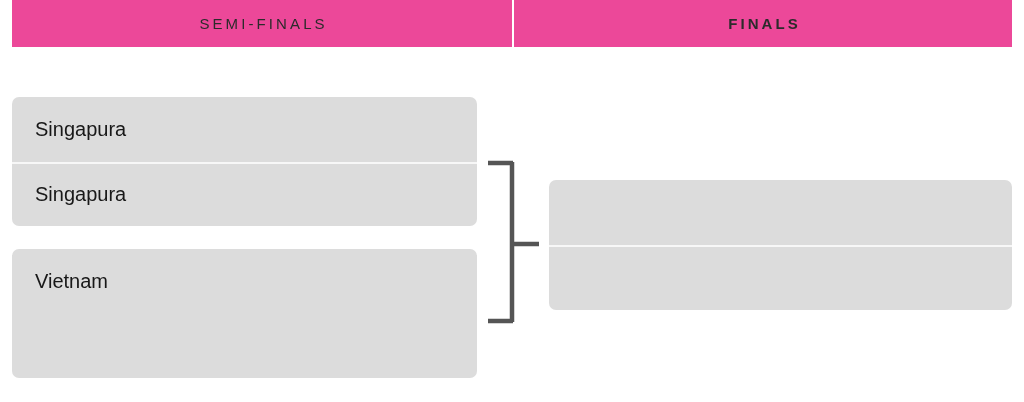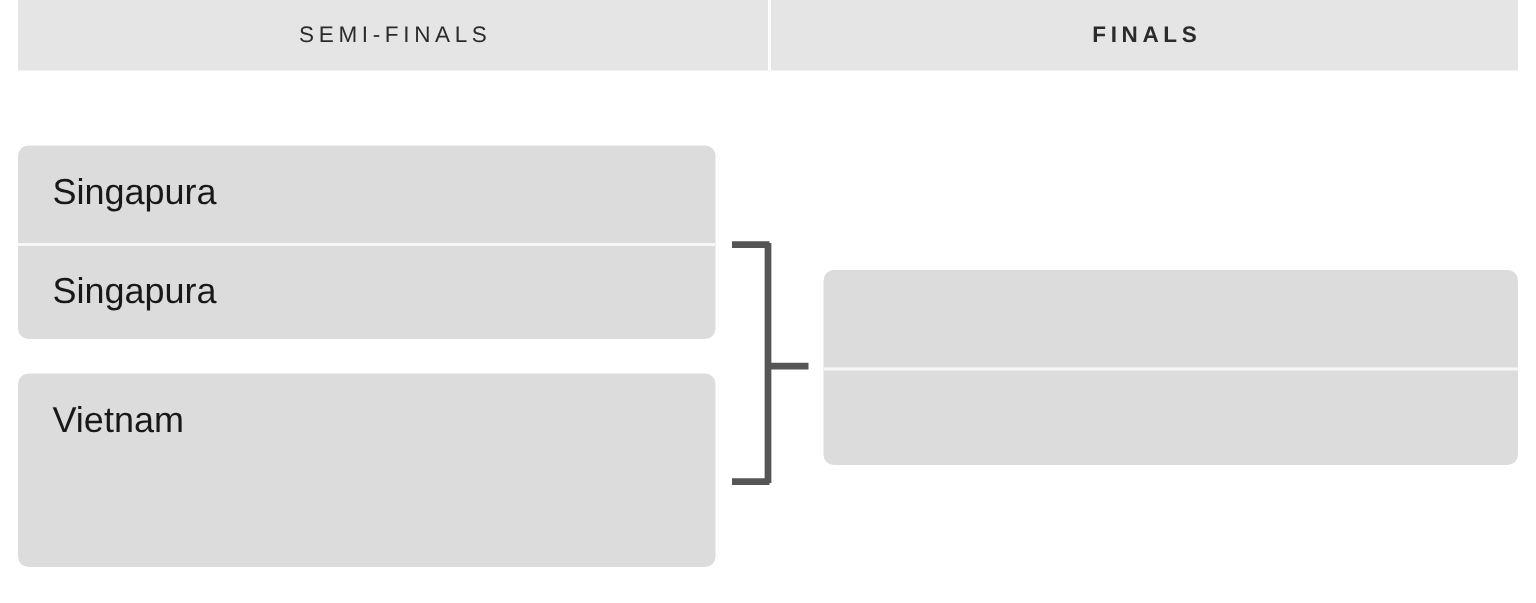--- a/index.html
+++ b/index.html
@@ -19,21 +19,21 @@
     height: 402px;
   }
 
   
   .round-header-band {
     position: absolute;
     left: 12px;
     top: 0px;
     width: 1000px;
     height: 47px;
-    background: #e5e5e5;
+    background: #ec4899;
     display: flex;
     align-items: center;
   }
   .round-header {
     height: 100%;
     display: flex;
     align-items: center;
     justify-content: center;
     font-size: 15px;
     letter-spacing: 3.1px;
@@ -70,21 +70,21 @@
     width: 463px;
     height: 130px;
   }
 
   .team-slot {
     height: 50%;
     box-sizing: border-box;
     display: flex;
     align-items: center;
     padding-left: 23px;
-    font-size: 24px;
+    font-size: 20px;
     font-weight: 300;
     color: #181818;
   }
   .team-slot.lower {
     border-top: 2px solid #f7f7f7;
   }
   .team-slot.empty {
     color: transparent;
   }
 

